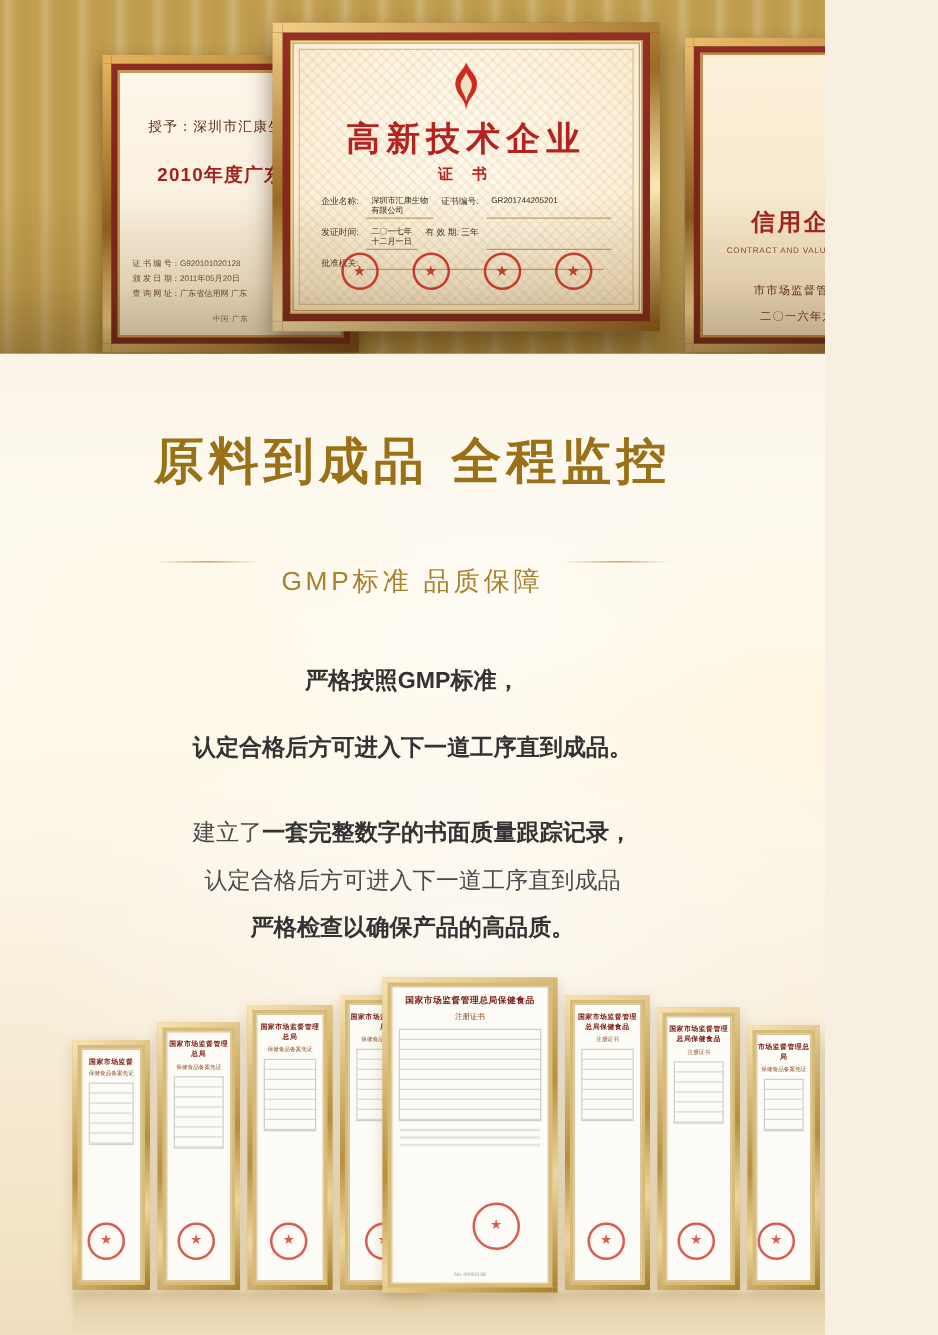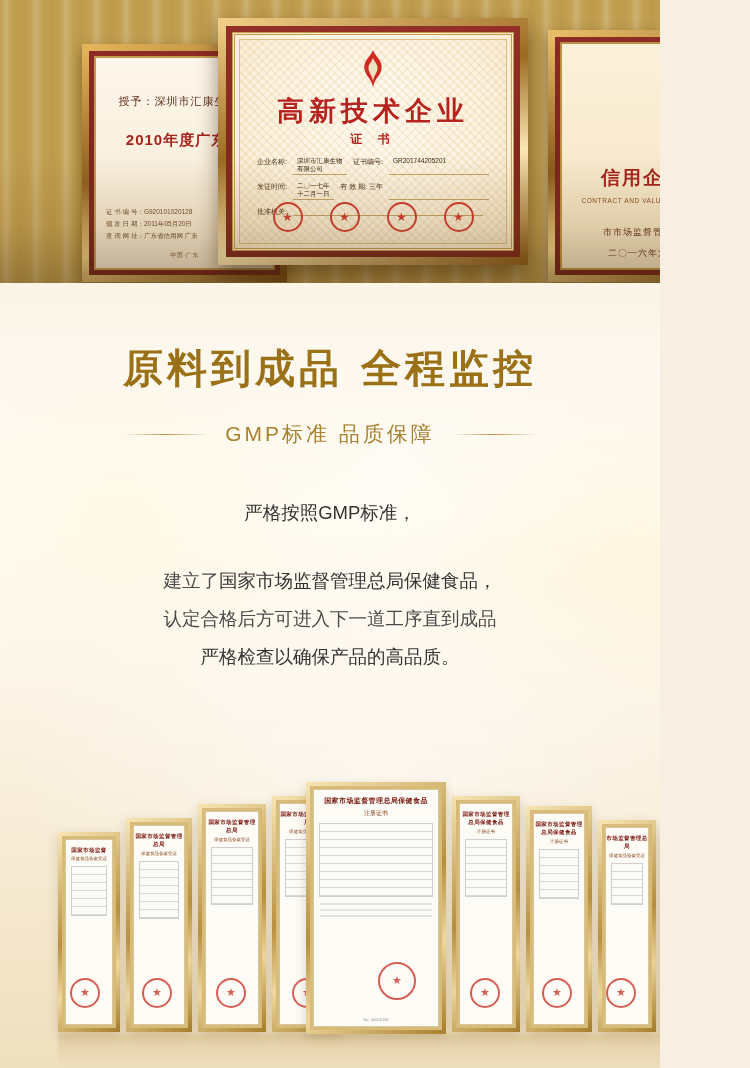--- a/index.html
+++ b/index.html
@@ -320,31 +320,32 @@
   .rule {
     width: 86px;
     height: 1px;
     background: linear-gradient(90deg, rgba(190,150,70,0), #b79248, rgba(190,150,70,0));
   }
   .subline {
     color: #a8812e;
     font-size: 21px;
     letter-spacing: 3px;
     white-space: nowrap;
+    margin-top: 31px;
   }
 
   .body-copy {
     margin-top: 46px;
     text-align: center;
     color: #4a4a4a;
     font-size: 18.5px;
     line-height: 2.05;
   }
   .body-copy .b {
-    font-weight: normal;
+    font-weight: bold;
     color: #333;
     margin-top: 16px;
   }
   .para + .para { margin-top: 30px; }
 
   
   .wall {
     position: absolute;
     left: 0;
     bottom: 0;
@@ -517,24 +518,25 @@
 
   <div class="subline-wrap">
     <span class="rule"></span>
     <span class="subline">GMP标准   品质保障</span>
     <span class="rule"></span>
   </div>
 
   <div class="body-copy">
     <div class="para">
       <div class="b">严格按照GMP标准，</div>
+      <div class="b">认定合格后方可进入下一道工序直到成品。</div>
     </div>
     <div class="para">
       <div>
-        <span>建立了</span><span class="b">国家市场监督管理总局保健食品，</span>
+        <span>建立了</span><span class="b">一套完整数字的书面质量跟踪记录，</span>
       </div>
       <div>认定合格后方可进入下一道工序直到成品</div>
       <div>
         <span class="b">严格检查以确保产品的高品质。</span>
       </div>
     </div>
   </div>
 
   <div class="wall">
 

